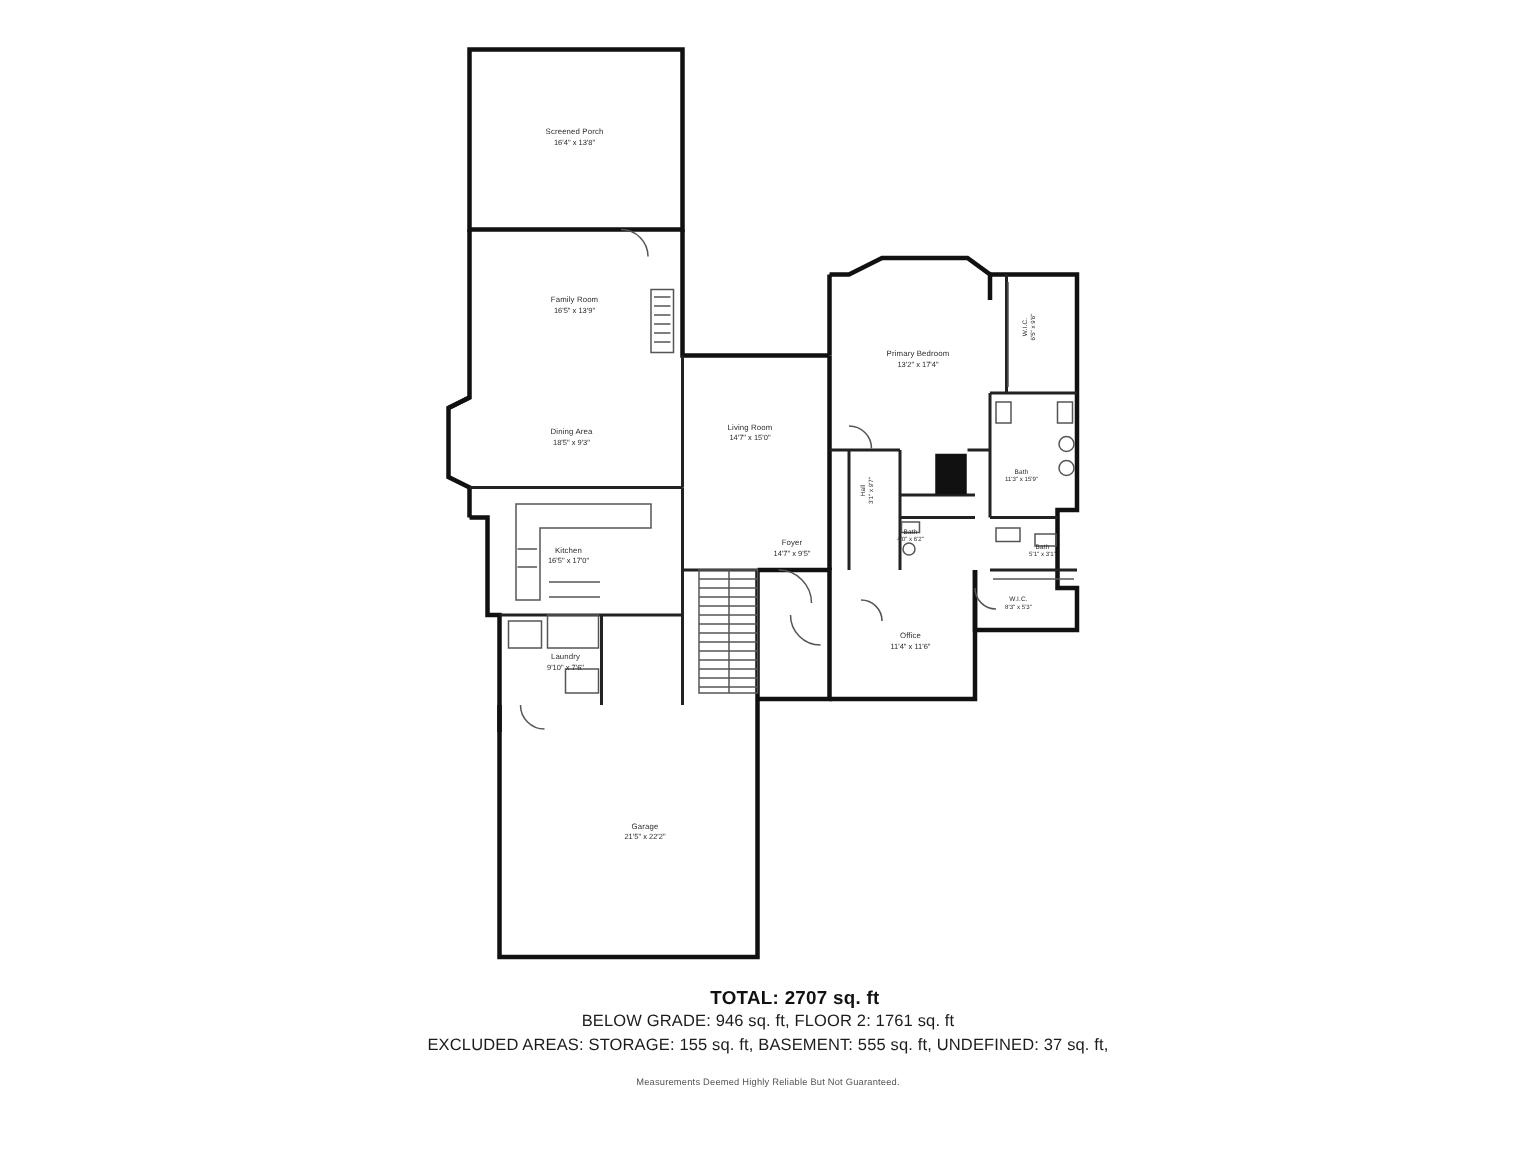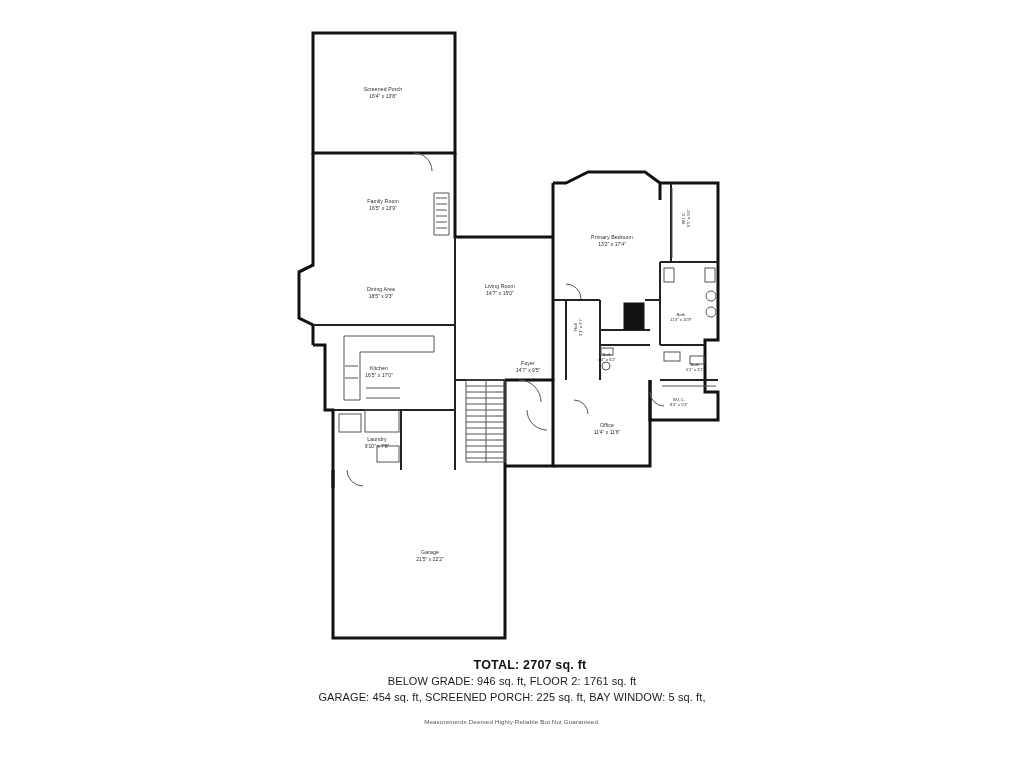--- a/index.html
+++ b/index.html
@@ -225,15 +225,15 @@
   </div>
   <div class="room-label" style="left:607px; top:428px;">
     <span class="nm">Office</span>
     <span class="dim">11'4" x 11'6"</span>
   </div>
 </div>
 
 <div id="summary">
   <div class="total">TOTAL: 2707 sq. ft</div>
   <div class="line">BELOW GRADE: 946 sq. ft, FLOOR 2: 1761 sq. ft</div>
-  <div class="line">GARAGE: 454 sq. ft, SCREENED PORCH: 225 sq. ft, BAY WINDOW: 5 sq. ft,</div>
+  <div class="line">EXCLUDED AREAS: STORAGE: 155 sq. ft, BASEMENT: 555 sq. ft, UNDEFINED: 37 sq. ft,</div>
   <div class="disclaimer">Measurements Deemed Highly Reliable But Not Guaranteed.</div>
 </div>
 
 </body></html>

